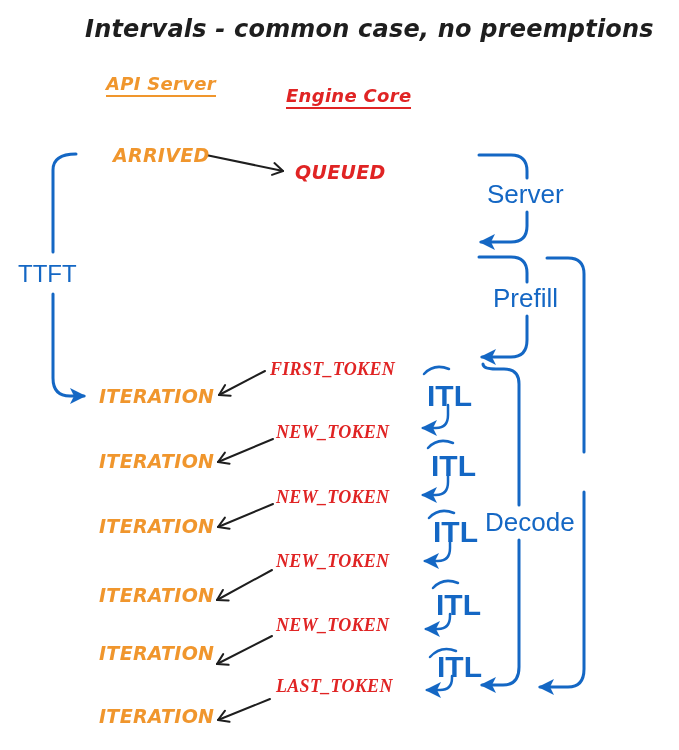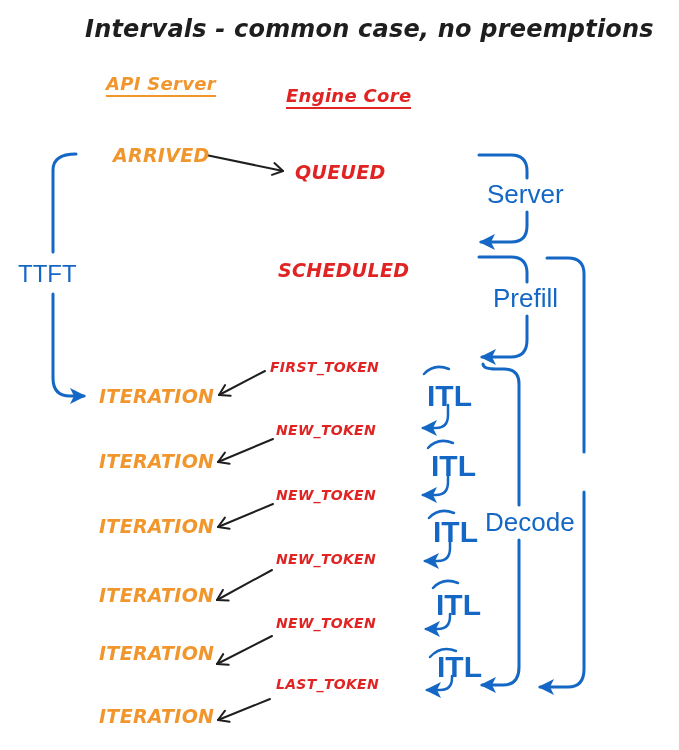--- a/index.html
+++ b/index.html
@@ -17,21 +17,21 @@
     padding-left:14px;
   }
   .lbl{position:absolute;line-height:1.05;white-space:nowrap;}
   .hand{font-style:italic;letter-spacing:.3px;}
   .title{font-size:24px;font-weight:bold;color:var(--c-connector);width:480px;text-align:center;letter-spacing:.2px;}
   .hdr{font-size:18px;font-weight:bold;border-bottom:2px solid currentColor;padding-bottom:1px;}
   .orange{color:var(--c-api);}
   .red{color:var(--c-engine);}
   .blue{color:var(--c-interval);font-family:"Liberation Sans",sans-serif;font-style:normal;}
   .ev{font-size:19px;font-weight:bold;}
-  .tok{font-size:14px;font-weight:bold;}
+  .tok{font-size:18px;font-weight:bold;font-family:Liberation Serif, serif;}
   .iv-lg{font-size:26px;}
   .iv-md{font-size:24px;}
   .iv-sm{font-size:30px;font-weight:bold;}
   svg.layer{position:absolute;left:0;top:0;}
   .blue-line{stroke:var(--c-interval);stroke-width:3;fill:none;stroke-linecap:round;}
   .blue-thin{stroke:var(--c-interval);stroke-width:2.5;fill:none;stroke-linecap:round;}
   .black-line{stroke:var(--c-connector);stroke-width:2;fill:none;stroke-linecap:round;}
   .blue-head{fill:var(--c-interval);}
   .black-head{stroke:var(--c-connector);stroke-width:2;fill:none;stroke-linecap:round;stroke-linejoin:round;}
 </style>
@@ -88,21 +88,20 @@
 
   <div class="lbl hand ev orange" style="left:113px;top:146px;">ARRIVED</div>
   <div class="lbl hand ev orange" style="left:99px;top:387px;">ITERATION</div>
   <div class="lbl hand ev orange" style="left:99px;top:452px;">ITERATION</div>
   <div class="lbl hand ev orange" style="left:99px;top:517px;">ITERATION</div>
   <div class="lbl hand ev orange" style="left:99px;top:586px;">ITERATION</div>
   <div class="lbl hand ev orange" style="left:99px;top:644px;">ITERATION</div>
   <div class="lbl hand ev orange" style="left:99px;top:707px;">ITERATION</div>
 
   <div class="lbl hand ev red" style="left:295px;top:163px;">QUEUED</div>
-  <div class="lbl hand ev red" style="left:278px;top:261px;">SCHEDULED</div>
   <div class="lbl hand tok red" style="left:270px;top:360px;">FIRST_TOKEN</div>
   <div class="lbl hand tok red" style="left:276px;top:423px;">NEW_TOKEN</div>
   <div class="lbl hand tok red" style="left:276px;top:488px;">NEW_TOKEN</div>
   <div class="lbl hand tok red" style="left:276px;top:552px;">NEW_TOKEN</div>
   <div class="lbl hand tok red" style="left:276px;top:616px;">NEW_TOKEN</div>
   <div class="lbl hand tok red" style="left:276px;top:677px;">LAST_TOKEN</div>
 
   <div class="lbl blue iv-md" style="left:18px;top:261px;">TTFT</div>
   <div class="lbl blue iv-lg" style="left:487px;top:181px;">Server</div>
   <div class="lbl blue iv-lg" style="left:493px;top:285px;">Prefill</div>

